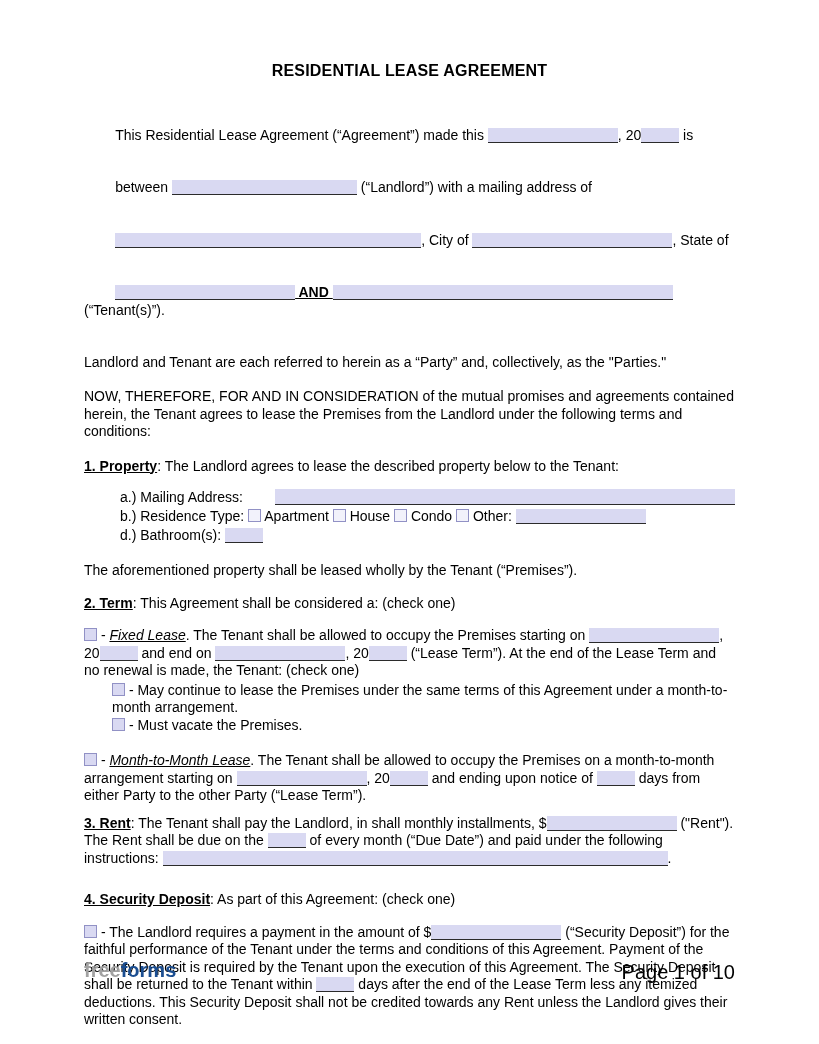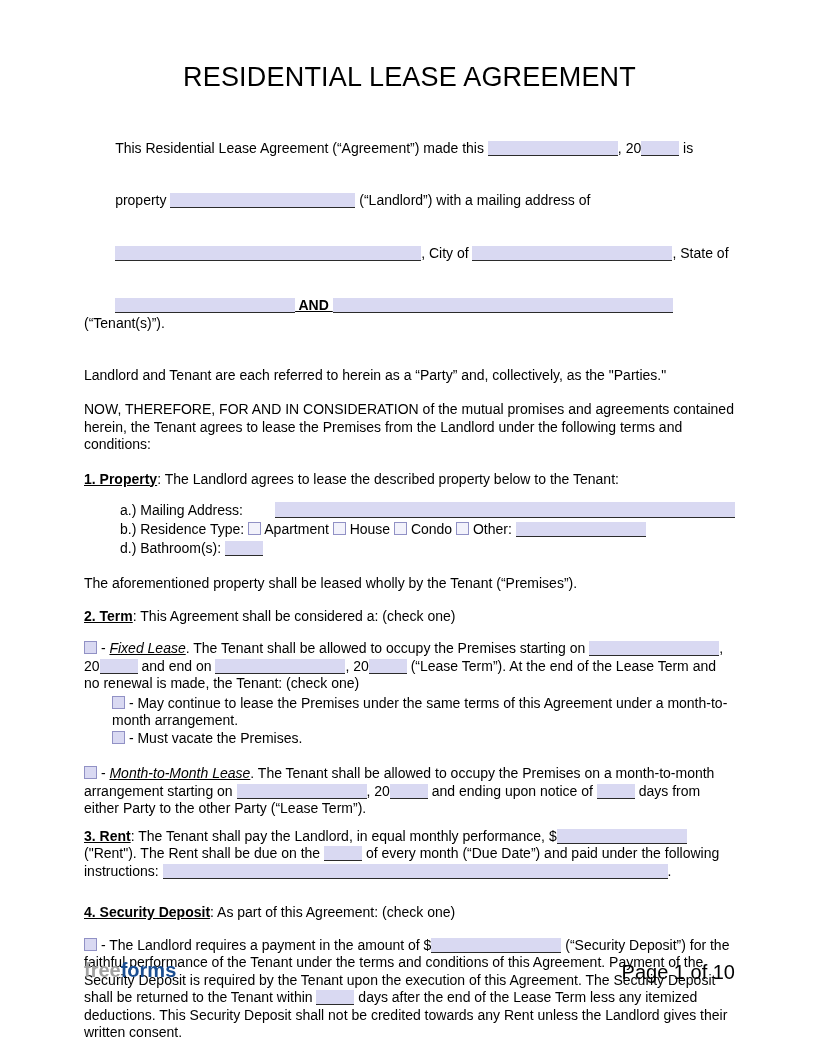--- a/index.html
+++ b/index.html
@@ -1,19 +1,19 @@
 <!DOCTYPE html>
 <html><head>
 <meta charset="utf-8">
 <style>
   html,body{margin:0;padding:0;background:#fff;}
   .page{position:relative;width:819px;height:1044px;background:#fff;overflow:hidden;
         font-family:"Liberation Sans","DejaVu Sans",sans-serif;font-size:14px;color:#000;}
   .content{padding:62px 84px 0 84px;}
-  .doc-title{font-size:27px;font-weight:normal;text-align:center;margin:0 0 29px 0;letter-spacing:.2px;}
+  .doc-title{font-size:16px;font-weight:bold;text-align:center;margin:0 0 29px 0;letter-spacing:.2px;}
   .para{margin:0 0 17px 0;line-height:17.5px;}
   .para span,.line span{white-space:pre-wrap;}
   .line{line-height:17.5px;white-space:pre-wrap;}
   .blank{display:inline-block;background:#d9d9f2;border-bottom:1px solid #2b2b2b;height:14px;vertical-align:-3px;}
   .w38{width:38px}.w130{width:130px}.w180{width:180px}.w185{width:185px}
   .w200{width:200px}.w306{width:306px}.w340{width:340px}.w505{width:505px}
   .cb{display:inline-block;width:11px;height:11px;border:1px solid #9191c5;background:#d9d9f2;vertical-align:-1px;}
   .cb.plain{background:#f2f2fb;}
   .b{font-weight:bold;text-decoration:underline;}
   .iu{font-style:italic;text-decoration:underline;}
@@ -35,21 +35,21 @@
 <div class="page">
   <div class="content">
 
     <h1 class="doc-title">RESIDENTIAL LEASE AGREEMENT</h1>
 
     <div class="para">
       <div class="line">
         <span>This Residential Lease Agreement (“Agreement”) made this </span><span class="blank w130"></span><span>, 20</span><span class="blank w38"></span><span> is</span>
       </div>
       <div class="line">
-        <span>property </span><span class="blank w185"></span><span> (“Landlord”) with a mailing address of</span>
+        <span>between </span><span class="blank w185"></span><span> (“Landlord”) with a mailing address of</span>
       </div>
       <div class="line">
         <span class="blank w306"></span><span>, City of </span><span class="blank w200"></span><span>, State of</span>
       </div>
       <div class="line">
         <span class="blank w180"></span><span class="b"> AND </span><span class="blank w340"></span><span> (“Tenant(s)”).</span>
       </div>
     </div>
 
     <p class="para">
@@ -95,21 +95,21 @@
 
     <p class="para sub mb18">
       <span class="cb"></span><span> - Must vacate the Premises.</span>
     </p>
 
     <p class="para mb10">
       <span class="cb"></span><span> - </span><span class="iu">Month-to-Month Lease</span><span>. The Tenant shall be allowed to occupy the Premises on a month-to-month arrangement starting on </span><span class="blank w130"></span><span>, 20</span><span class="blank w38"></span><span> and ending upon notice of </span><span class="blank w38"></span><span> days from either Party to the other Party (“Lease Term”).</span>
     </p>
 
     <p class="para mb24">
-      <span class="b">3. Rent</span><span>: The Tenant shall pay the Landlord, in equal monthly performance, $</span><span class="blank w130"></span><span> ("Rent"). The Rent shall be due on the </span><span class="blank w38"></span><span> of every month (“Due Date”) and paid under the following instructions: </span><span class="blank w505"></span><span>.</span>
+      <span class="b">3. Rent</span><span>: The Tenant shall pay the Landlord, in shall monthly installments, $</span><span class="blank w130"></span><span> ("Rent"). The Rent shall be due on the </span><span class="blank w38"></span><span> of every month (“Due Date”) and paid under the following instructions: </span><span class="blank w505"></span><span>.</span>
     </p>
 
     <p class="para mb15">
       <span class="b">4. Security Deposit</span><span>: As part of this Agreement: (check one)</span>
     </p>
 
     <p class="para mb25">
       <span class="cb"></span><span> - The Landlord requires a payment in the amount of $</span><span class="blank w130"></span><span> (“Security Deposit”) for the faithful performance of the Tenant under the terms and conditions of this Agreement. Payment of the Security Deposit is required by the Tenant upon the execution of this Agreement. The Security Deposit shall be returned to the Tenant within </span><span class="blank w38"></span><span> days after the end of the Lease Term less any itemized deductions. This Security Deposit shall not be credited towards any Rent unless the Landlord gives their written consent.</span>
     </p>
 

